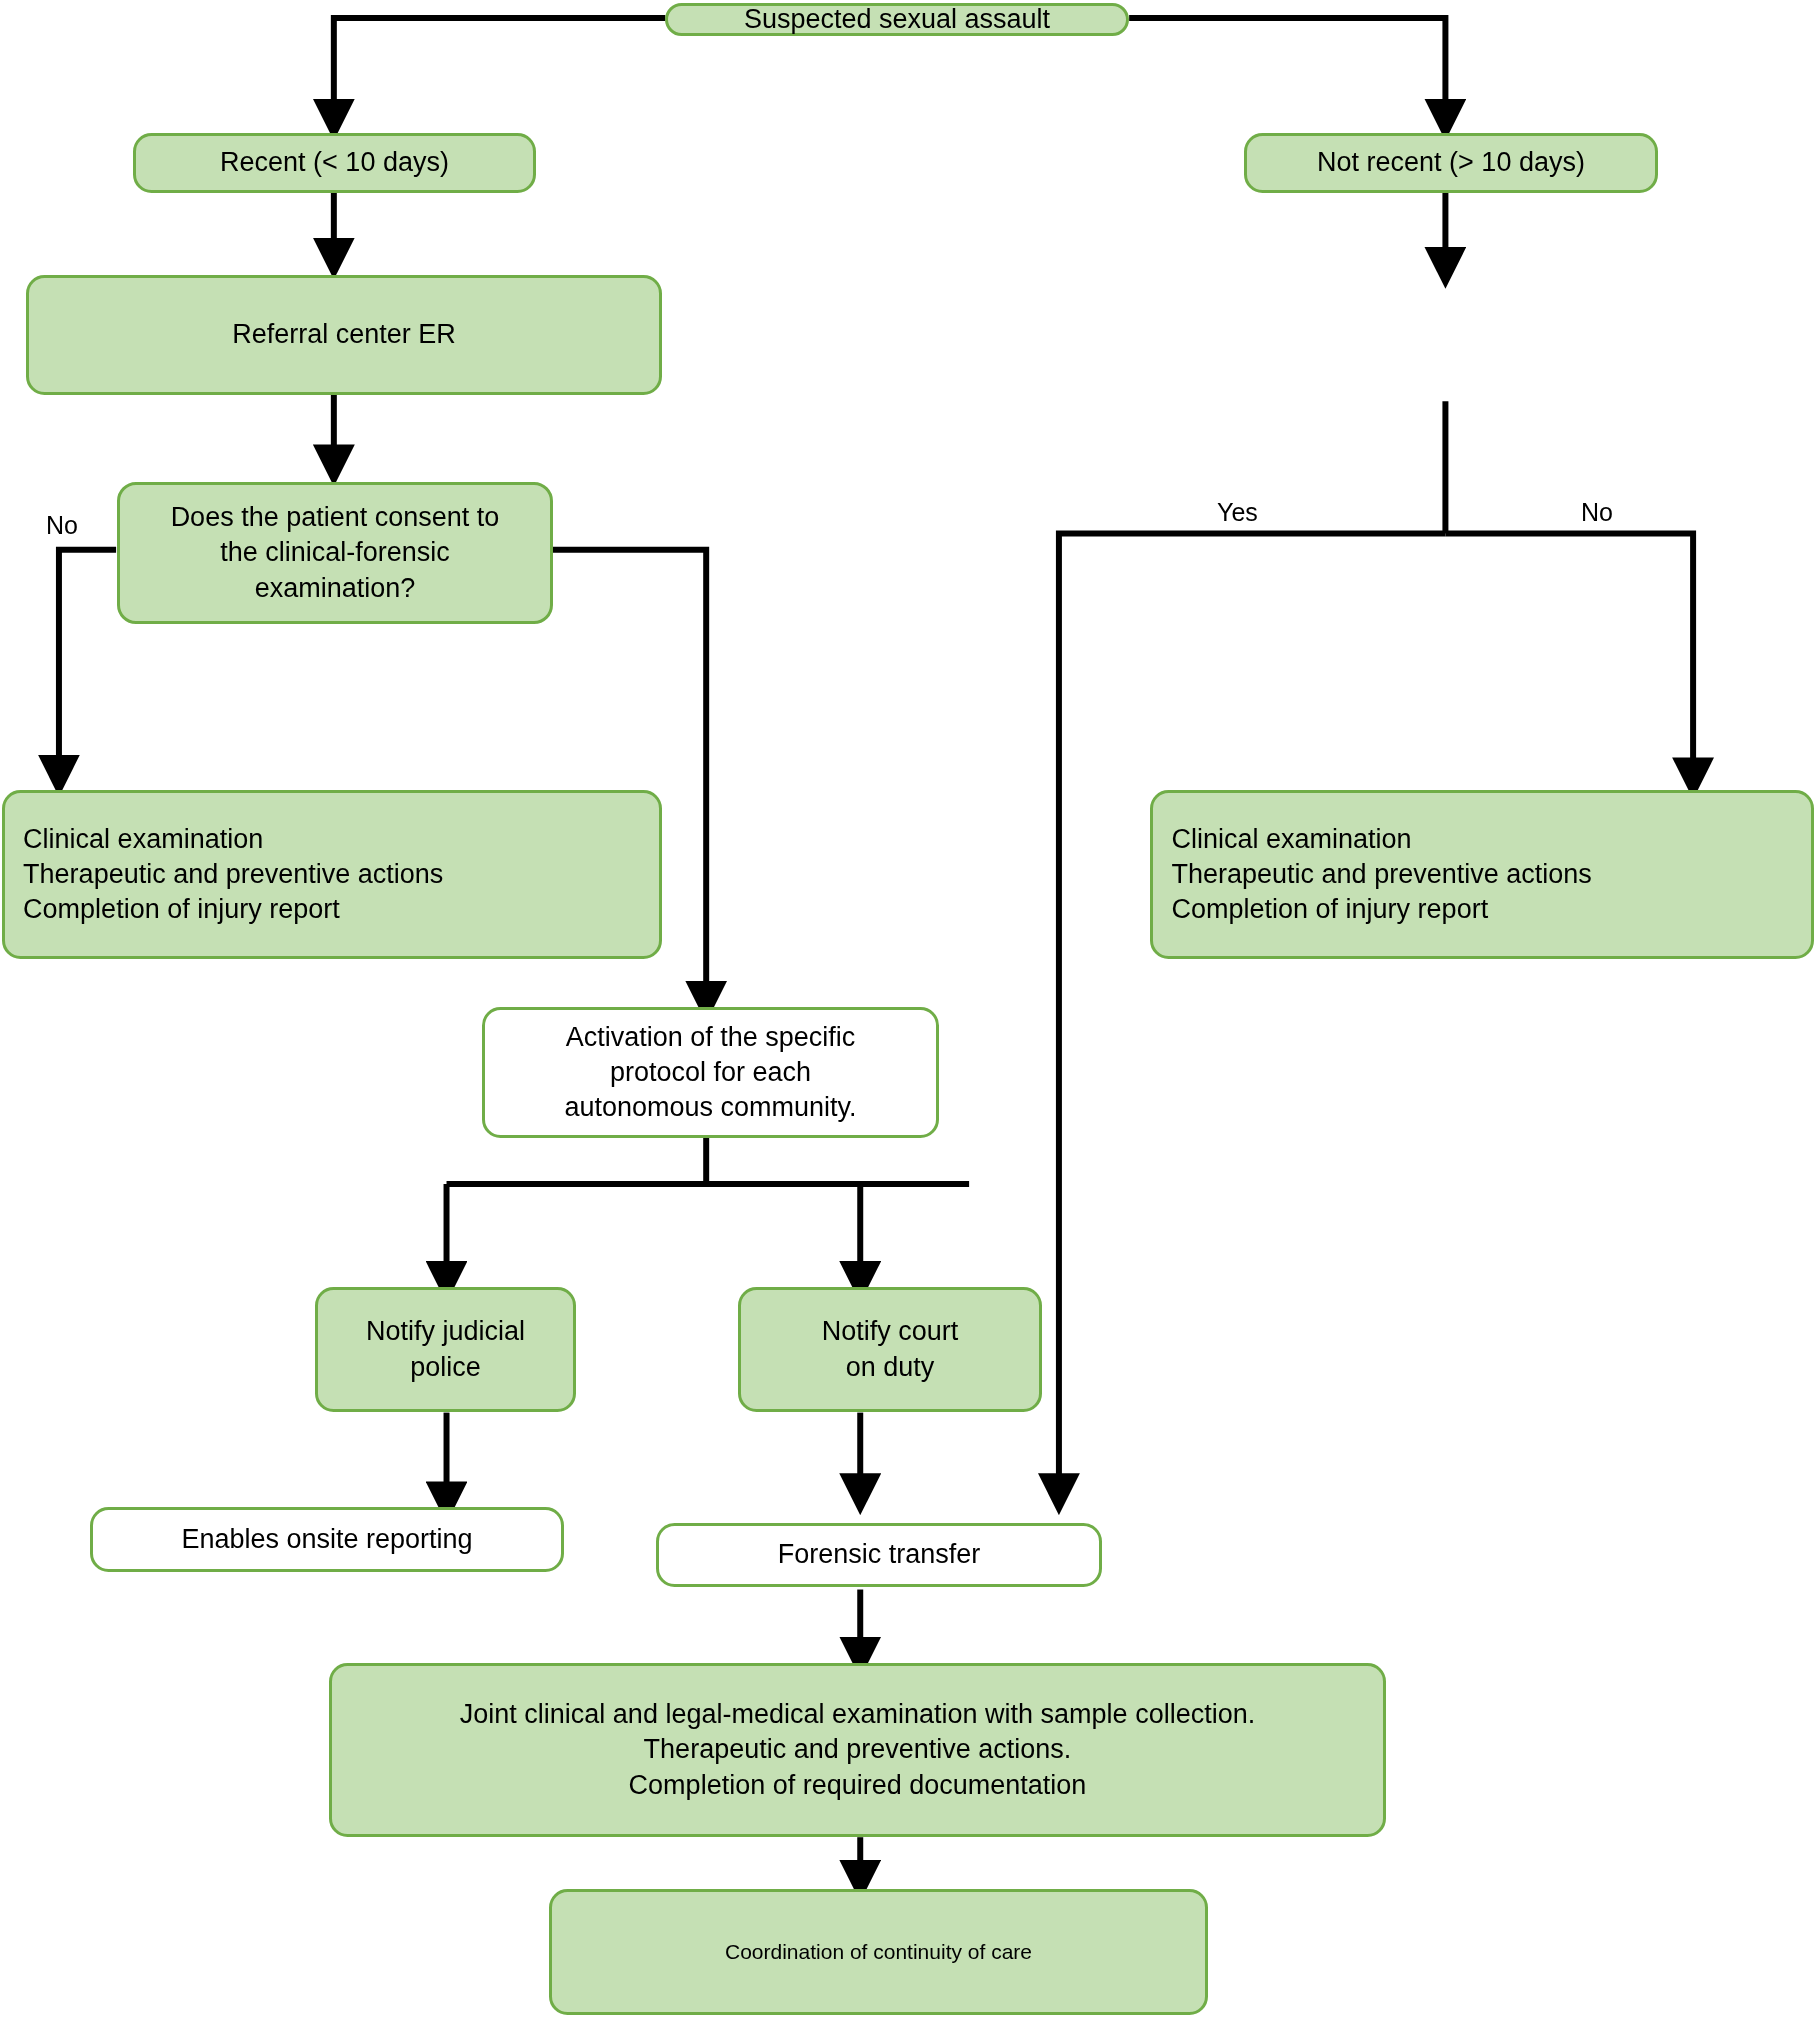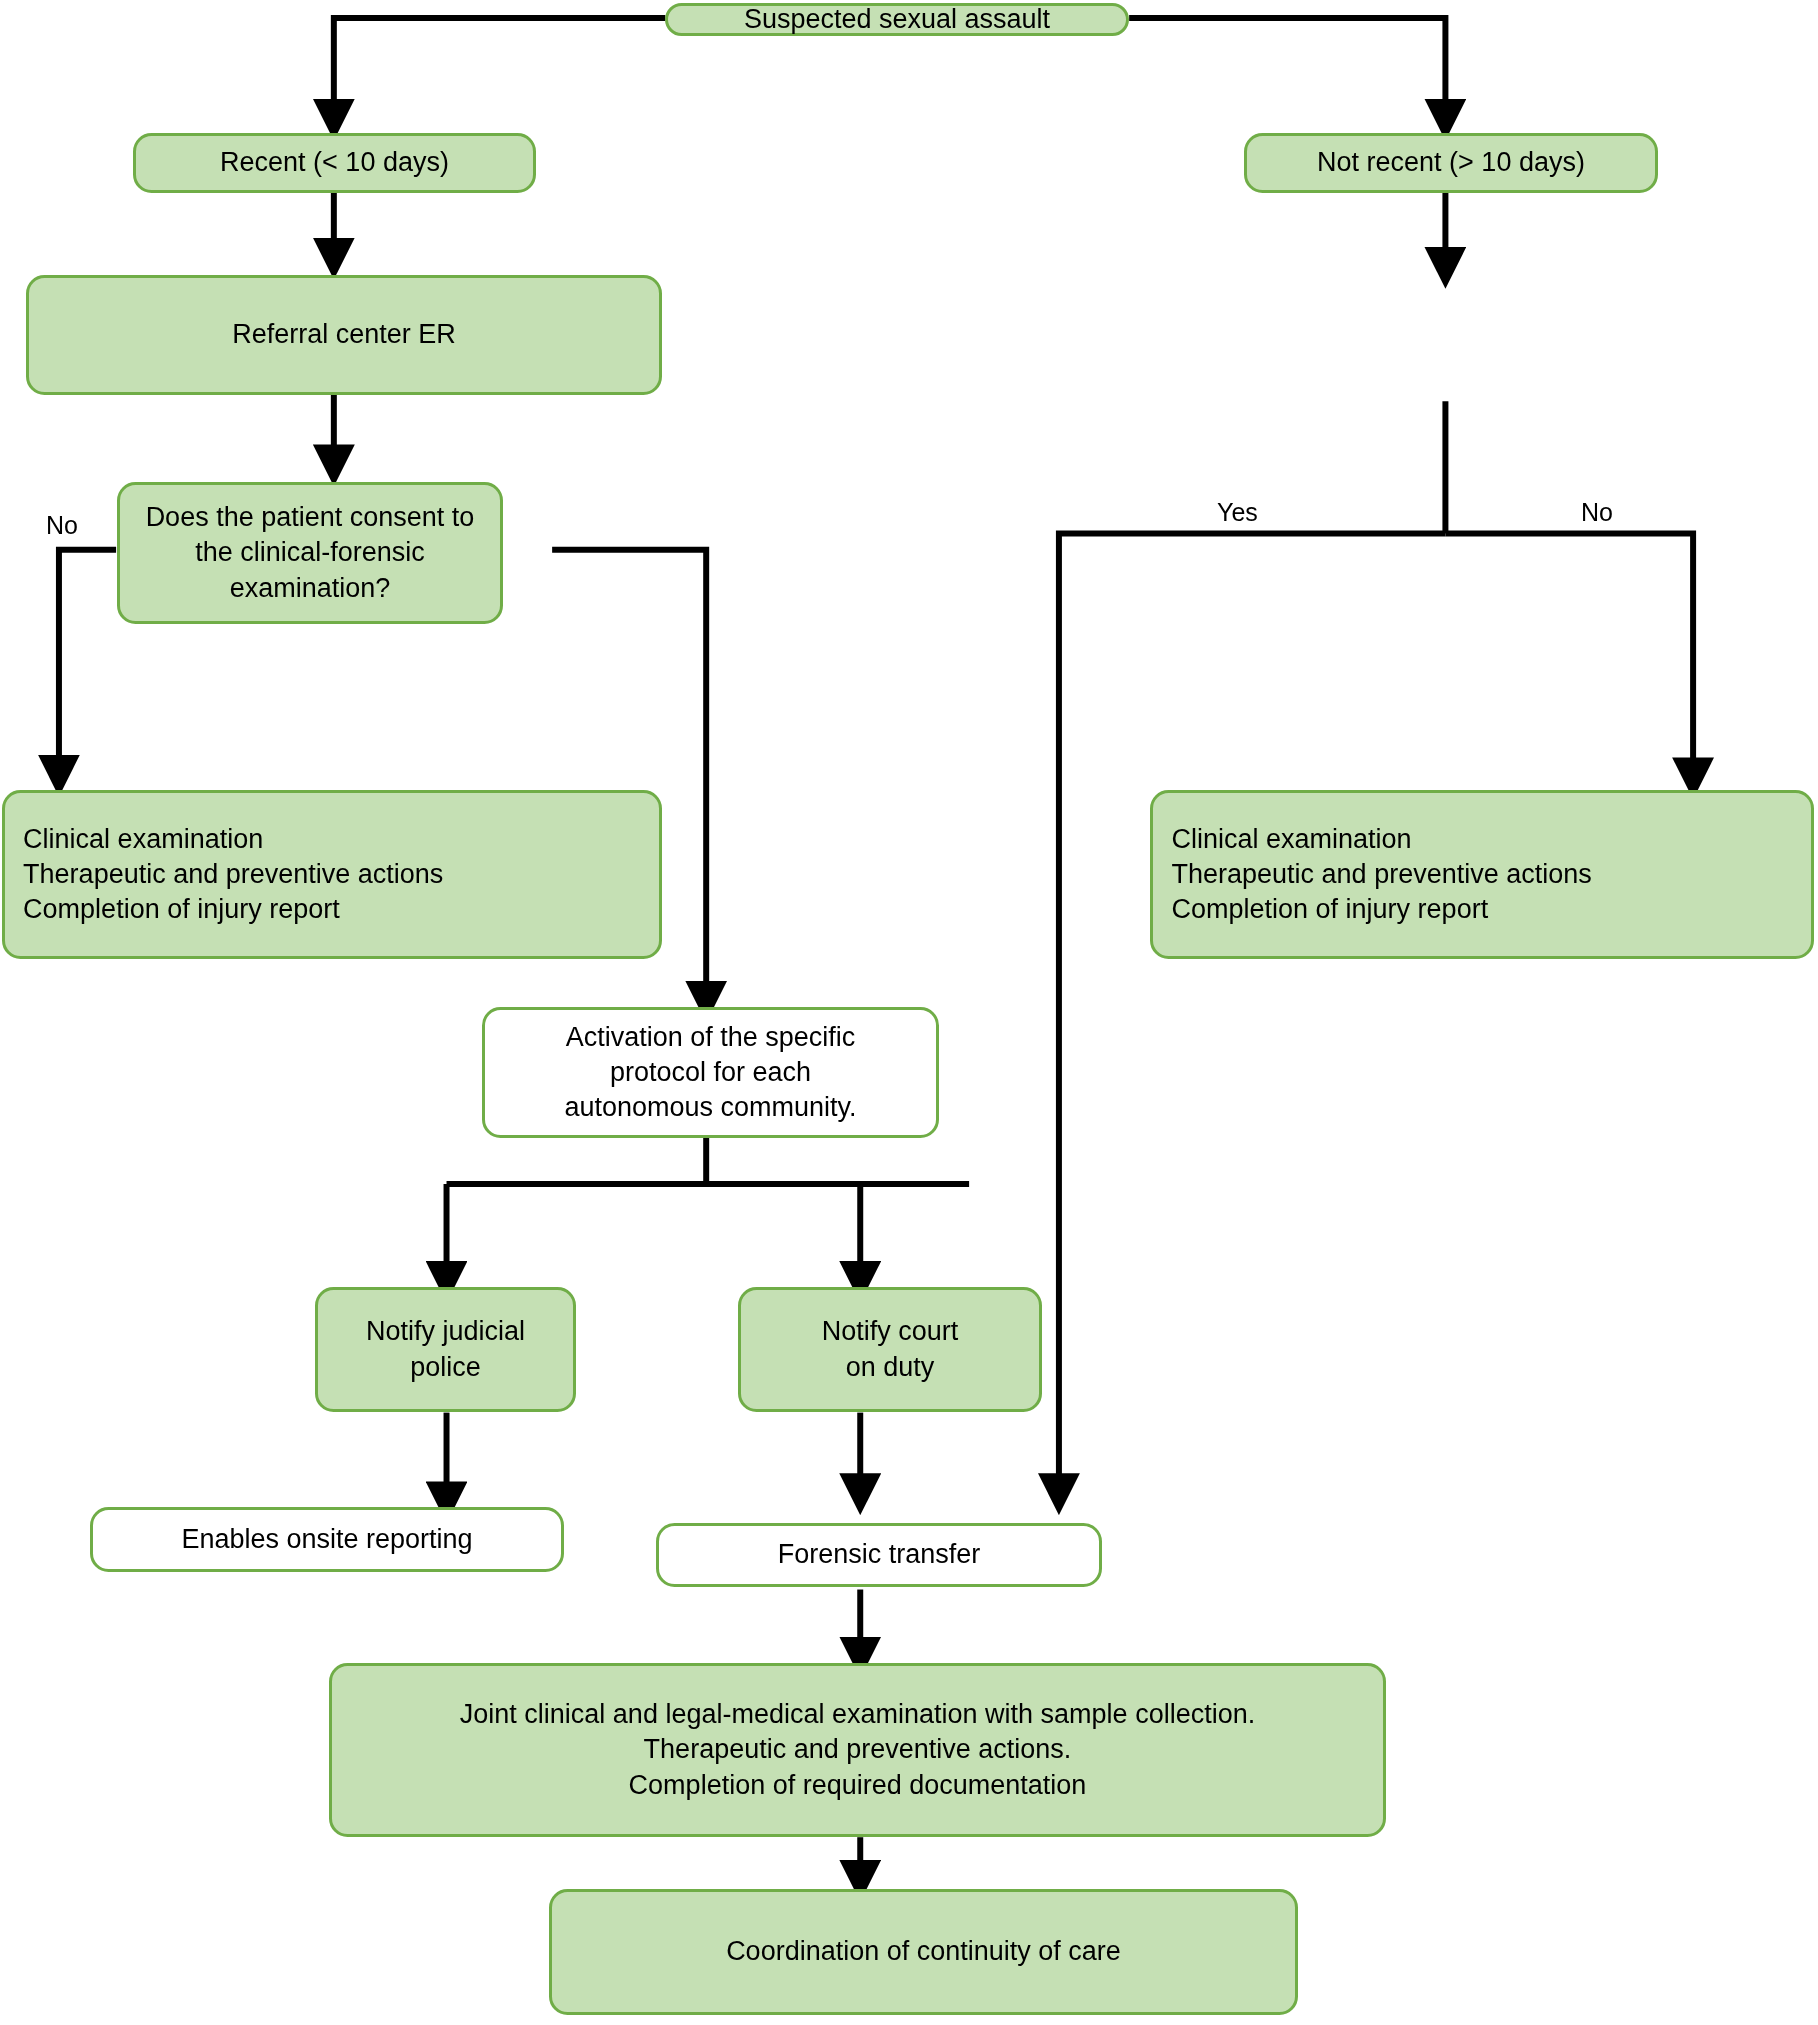--- a/index.html
+++ b/index.html
@@ -103,21 +103,21 @@
 
   <div class="node green" style="left:665px; top:2.7px; width:464px; height:33px; font-size:27px;">Suspected sexual assault</div>
 
   <div class="node green" style="left:133px; top:133px; width:403px; height:60px; font-size:27px;">Recent (&lt; 10 days)</div>
 
   <div class="node green" style="left:1244px; top:133px; width:414px; height:60px; font-size:27px;">Not recent (&gt; 10 days)</div>
 
   <div class="node green" style="left:26px; top:275px; width:636px; height:120px; font-size:27px;">Referral center ER</div>
 
 
-  <div class="node green" style="left:117px; top:482px; width:386px; height:142px; font-size:27px;">Does the patient consent to
+  <div class="node green" style="left:117px; top:482px; width:436px; height:142px; font-size:27px;border-radius:19px;">Does the patient consent to
 the clinical-forensic
 examination?</div>
 
   <div class="node green left" style="left:1.6px; top:790px; width:660px; height:169px; font-size:27px;">Clinical examination
 Therapeutic and preventive actions
 Completion of injury report</div>
 
   <div class="node green left" style="left:1150px; top:790px; width:664px; height:169px; font-size:27px;">Clinical examination
 Therapeutic and preventive actions
 Completion of injury report</div>
@@ -133,21 +133,21 @@
 on duty</div>
 
   <div class="node white" style="left:90px; top:1507px; width:474px; height:65px; font-size:27px;">Enables onsite reporting</div>
 
   <div class="node white" style="left:656px; top:1498px; width:446px; height:64px; font-size:27px;margin-top:25px;">Forensic transfer</div>
 
   <div class="node green" style="left:329px; top:1663px; width:1057px; height:174px; font-size:27px;">Joint clinical and legal-medical examination with sample collection.
 Therapeutic and preventive actions.
 Completion of required documentation</div>
 
-  <div class="node green" style="left:549px; top:1889px; width:749px; height:126px; font-size:27px;">Coordination of continuity of care</div>
+  <div class="node green" style="left:549px; top:1889px; width:659px; height:126px; font-size:21px;">Coordination of continuity of care</div>
 
   <div class="edge-label" style="left:46px; top:509px;">No</div>
 
 
   <div class="edge-label" style="left:1217px; top:496px;">Yes</div>
 
   <div class="edge-label" style="left:1581px; top:496px;">No</div>
 
 </div>
 

